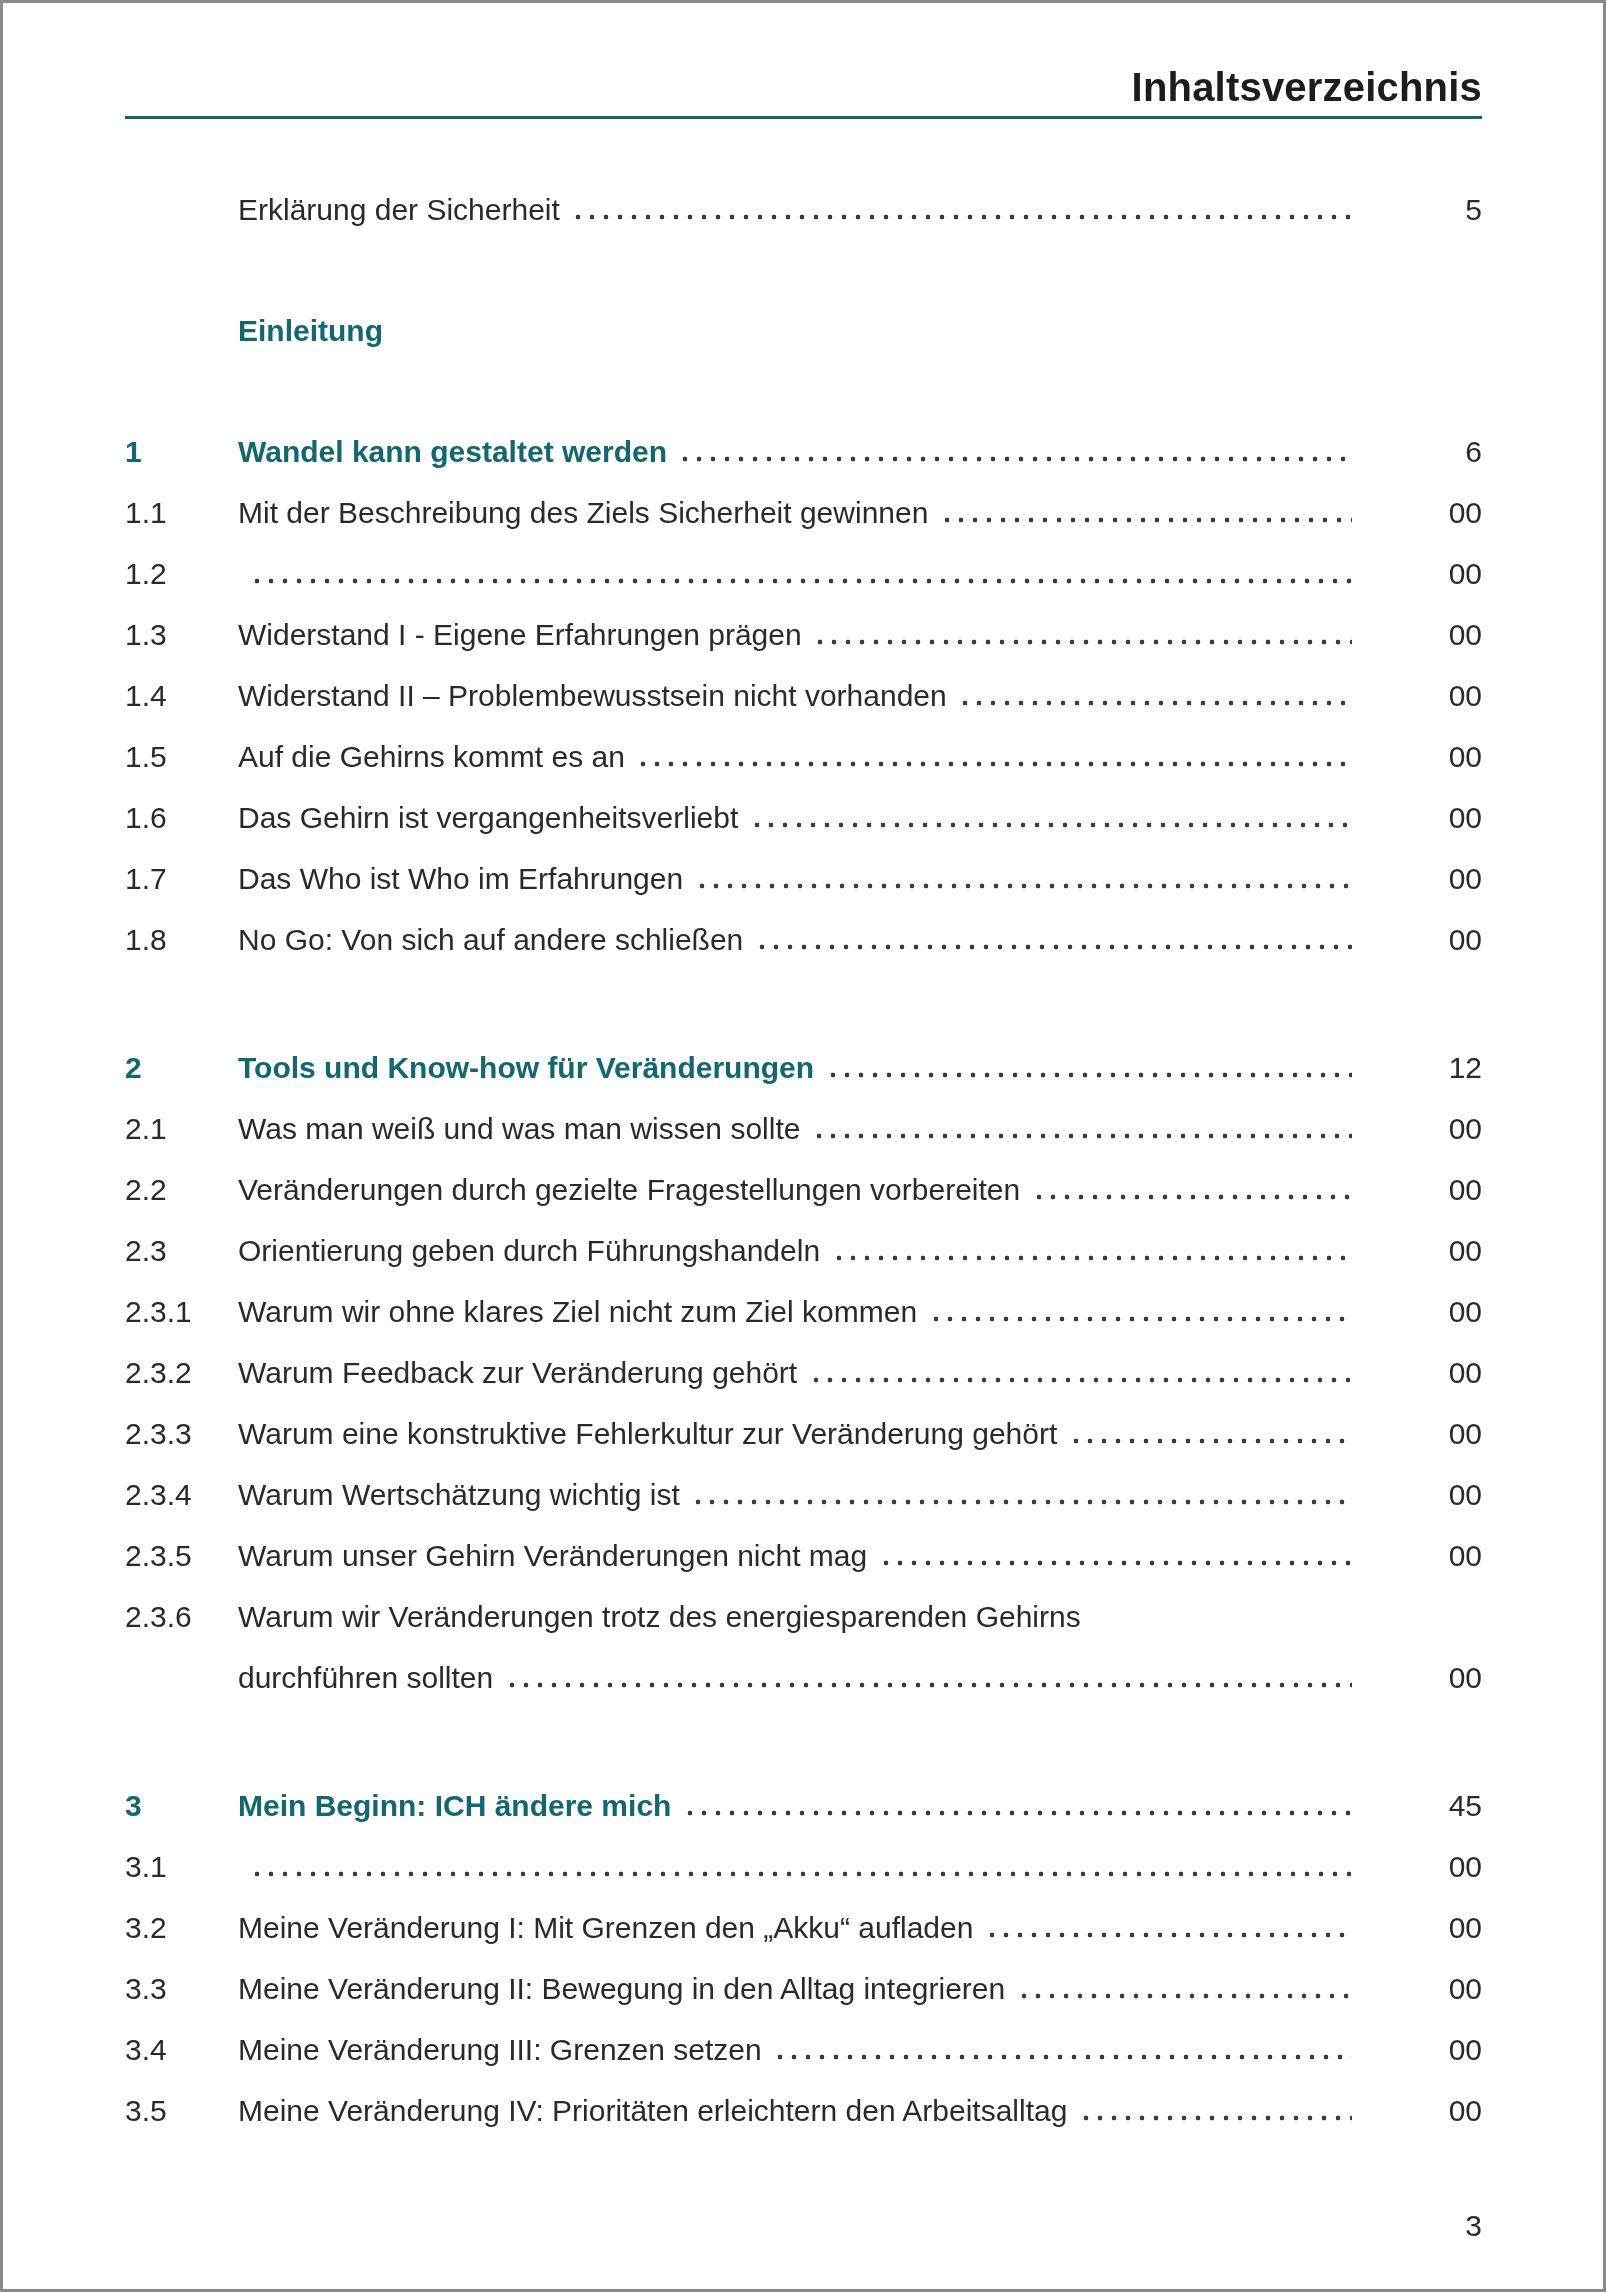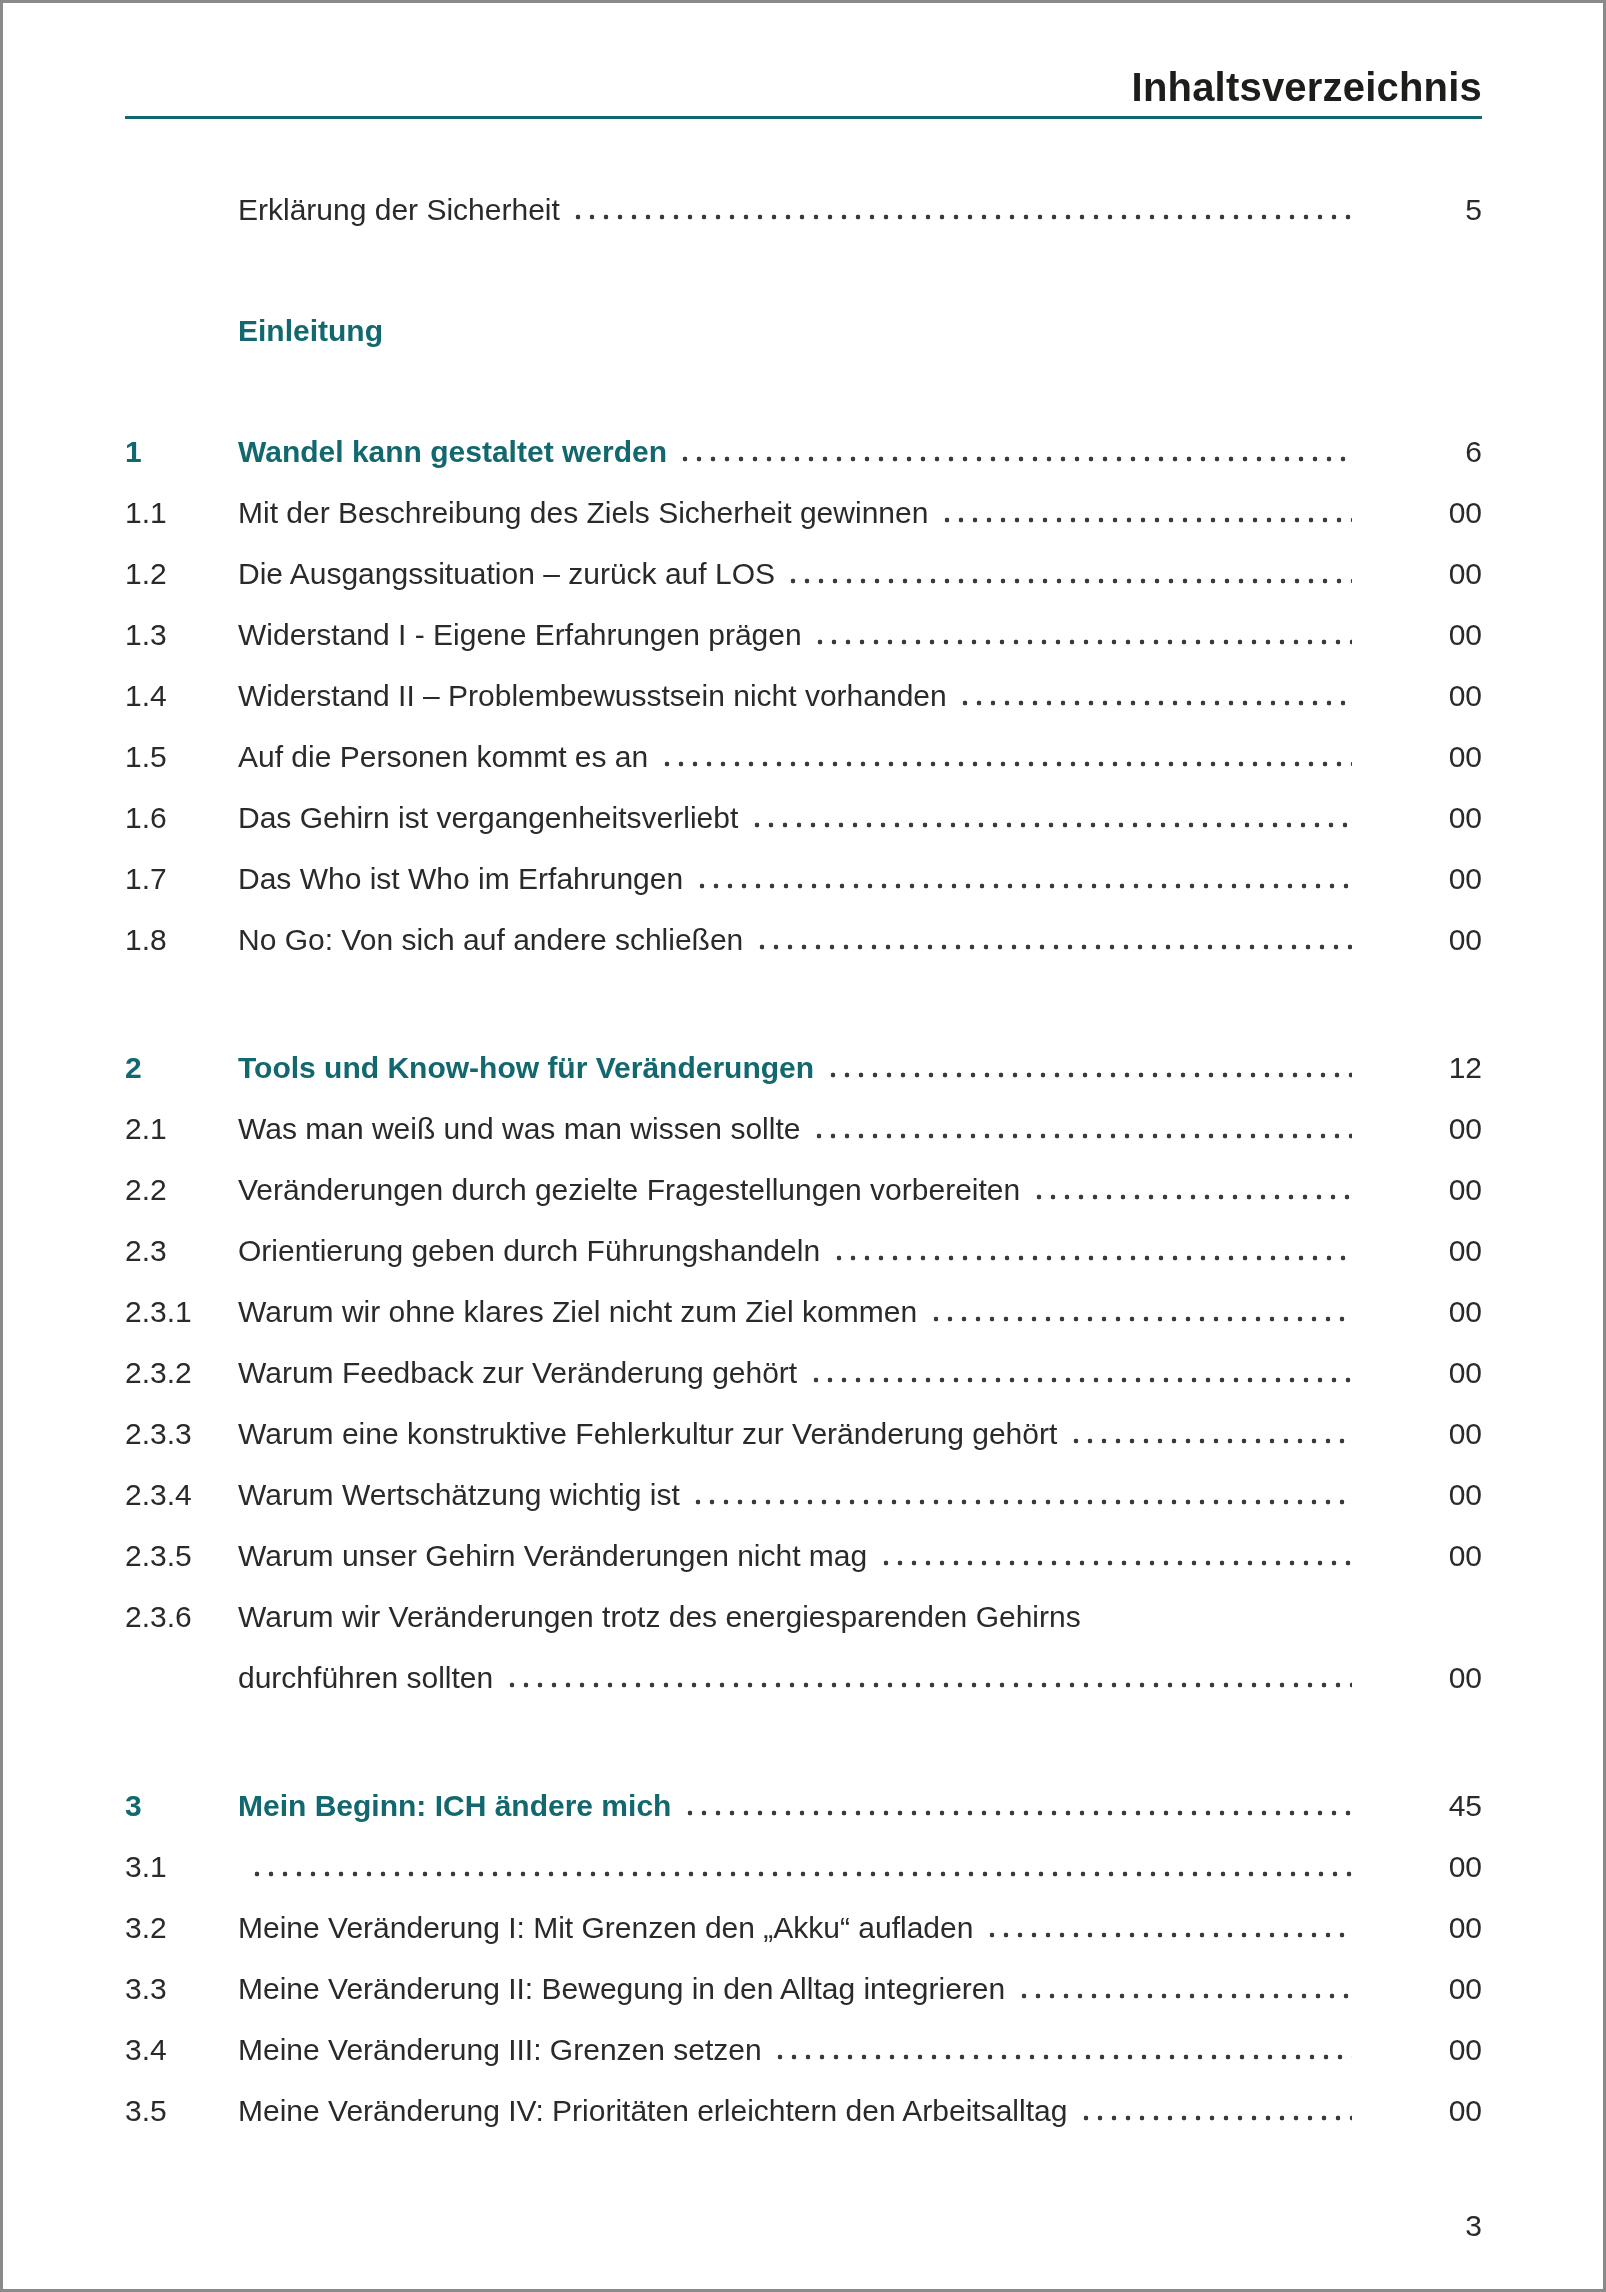--- a/index.html
+++ b/index.html
@@ -64,39 +64,38 @@
         <span class="page-num">6</span>
       </div>
       <div class="row entry">
         <span class="num">1.1</span>
         <span class="title">Mit der Beschreibung des Ziels Sicherheit gewinnen</span>
         <span class="dots"></span>
         <span class="page-num">00</span>
       </div>
       <div class="row entry">
         <span class="num">1.2</span>
-        <span class="title">Die Ausgangssituation – zurück auf LOS</span>
         <span class="dots"></span>
         <span class="page-num">00</span>
       </div>
       <div class="row entry">
         <span class="num">1.3</span>
         <span class="title">Widerstand I - Eigene Erfahrungen prägen</span>
         <span class="dots"></span>
         <span class="page-num">00</span>
       </div>
       <div class="row entry">
         <span class="num">1.4</span>
         <span class="title">Widerstand II – Problembewusstsein nicht vorhanden</span>
         <span class="dots"></span>
         <span class="page-num">00</span>
       </div>
       <div class="row entry">
         <span class="num">1.5</span>
-        <span class="title">Auf die Personen kommt es an</span>
+        <span class="title">Auf die Gehirns kommt es an</span>
         <span class="dots"></span>
         <span class="page-num">00</span>
       </div>
       <div class="row entry">
         <span class="num">1.6</span>
         <span class="title">Das Gehirn ist vergangenheitsverliebt</span>
         <span class="dots"></span>
         <span class="page-num">00</span>
       </div>
       <div class="row entry">

